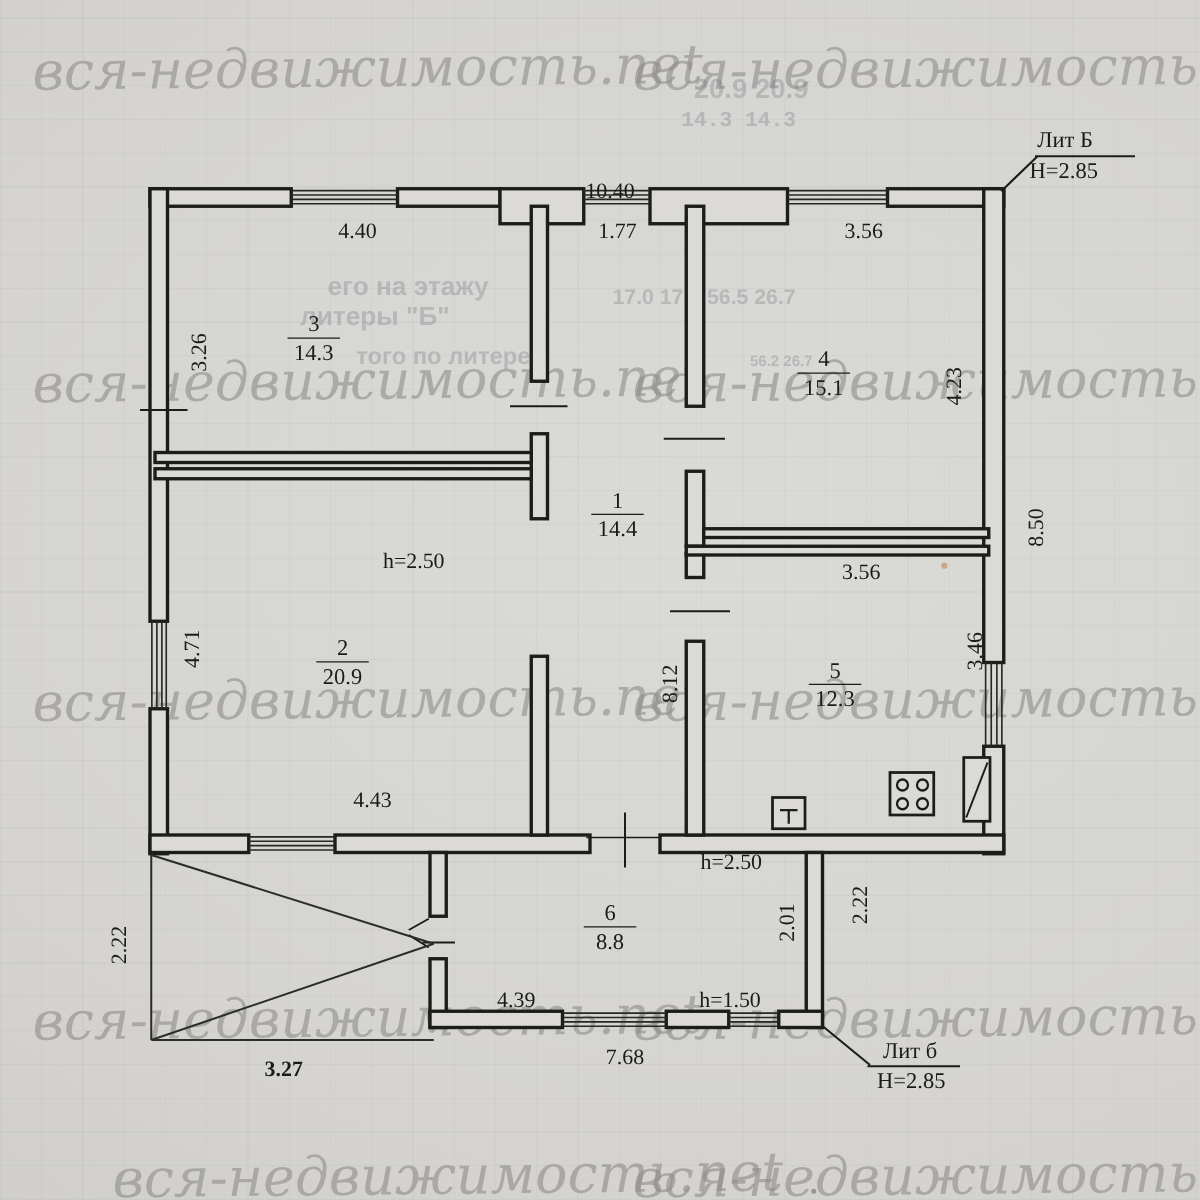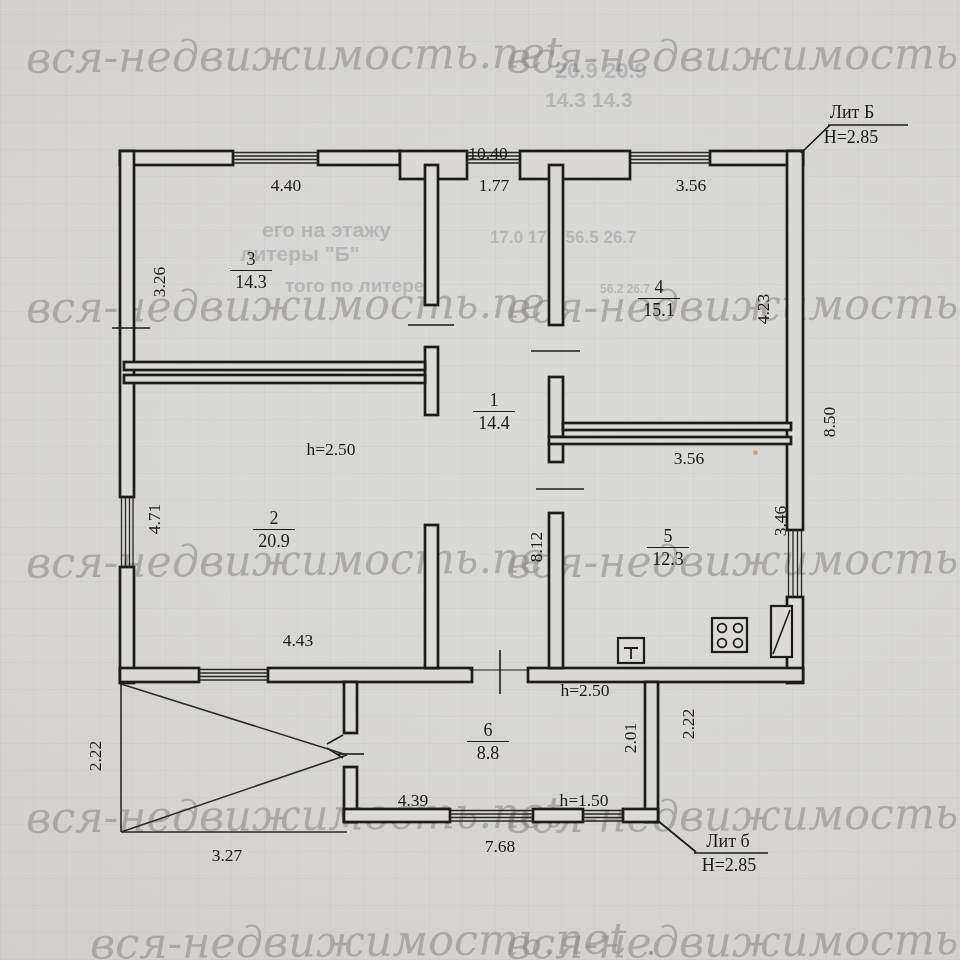--- a/index.html
+++ b/index.html
@@ -72,21 +72,21 @@
       <div class="wm" style="left: 506px; top: 916px;">вся-недвижимость.net</div>
     </div>
 
   <div id="ghost-layer">
       <div class="ghost" style="left: 262px; top: 218px; font-size: 21px;">его на этажу</div>
       <div class="ghost" style="left: 240px; top: 242px; font-size: 21px;">литеры "Б"</div>
       <div class="ghost" style="left: 285px; top: 275px; font-size: 19px;">того по литере</div>
       <div class="ghost" style="left: 490px; top: 228px; font-size: 17px;">17.0  17.0  56.5  26.7</div>
       <div class="ghost" style="left: 600px; top: 282px; font-size: 12px;">56.2  26.7</div>
       <div class="ghost" style="left: 555px; top: 58px; font-size: 22px;">20.9   20.9</div>
-      <div class="ghost" style="left: 545px; top: 88px; font-size: 21px;">14.3   14.3</div>
+      <div class="ghost" style="left: 545px; top: 88px; font-size: 17px; font-family: Liberation Mono, monospace;">14.3   14.3</div>
     </div>
 
   <svg id="plan" width="960" height="960" viewBox="0 0 960 960">
 
     <g fill="#dbdad7" stroke="#1c1c1b" stroke-width="2.7">
 
       <rect x="120" y="151" width="113" height="14"></rect>
       <rect x="318" y="151" width="82" height="14"></rect>
       <rect x="400" y="151" width="67" height="28"></rect>
       <rect x="520" y="151" width="110" height="28"></rect>
@@ -192,21 +192,21 @@
       <div class="dim v" style="left: 536px; top: 547px;">8.12</div>
       <div class="dim v" style="left: 780px; top: 521px;">3.46</div>
       <div class="dim" style="left: 298px; top: 640px;">4.43</div>
       <div class="dim" style="left: 585px; top: 690px;">h=2.50</div>
       <div class="dim v" style="left: 95px; top: 756px;">2.22</div>
       <div class="dim v" style="left: 630px; top: 738px;">2.01</div>
       <div class="dim v" style="left: 688px; top: 724px;">2.22</div>
       <div class="dim" style="left: 413px; top: 800px;">4.39</div>
       <div class="dim" style="left: 584px; top: 800px;">h=1.50</div>
       <div class="dim" style="left: 500px; top: 846px;">7.68</div>
-      <div class="dim" style="left: 227px; top: 855px;">3.27</div>
+      <div class="dim" style="left: 227px; top: 855px; font-weight: bold;">3.27</div>
     </div>
 
   <div id="room-layer">
       <div class="room-label" style="left: 251px; top: 250px;"><span class="num">3</span><span class="area">14.3</span></div>
       <div class="room-label" style="left: 659px; top: 278px;"><span class="num">4</span><span class="area">15.1</span></div>
       <div class="room-label" style="left: 494px; top: 391px;"><span class="num">1</span><span class="area">14.4</span></div>
       <div class="room-label" style="left: 274px; top: 509px;"><span class="num">2</span><span class="area">20.9</span></div>
       <div class="room-label" style="left: 668px; top: 527px;"><span class="num">5</span><span class="area">12.3</span></div>
       <div class="room-label" style="left: 488px; top: 721px;"><span class="num">6</span><span class="area">8.8</span></div>
     </div>

